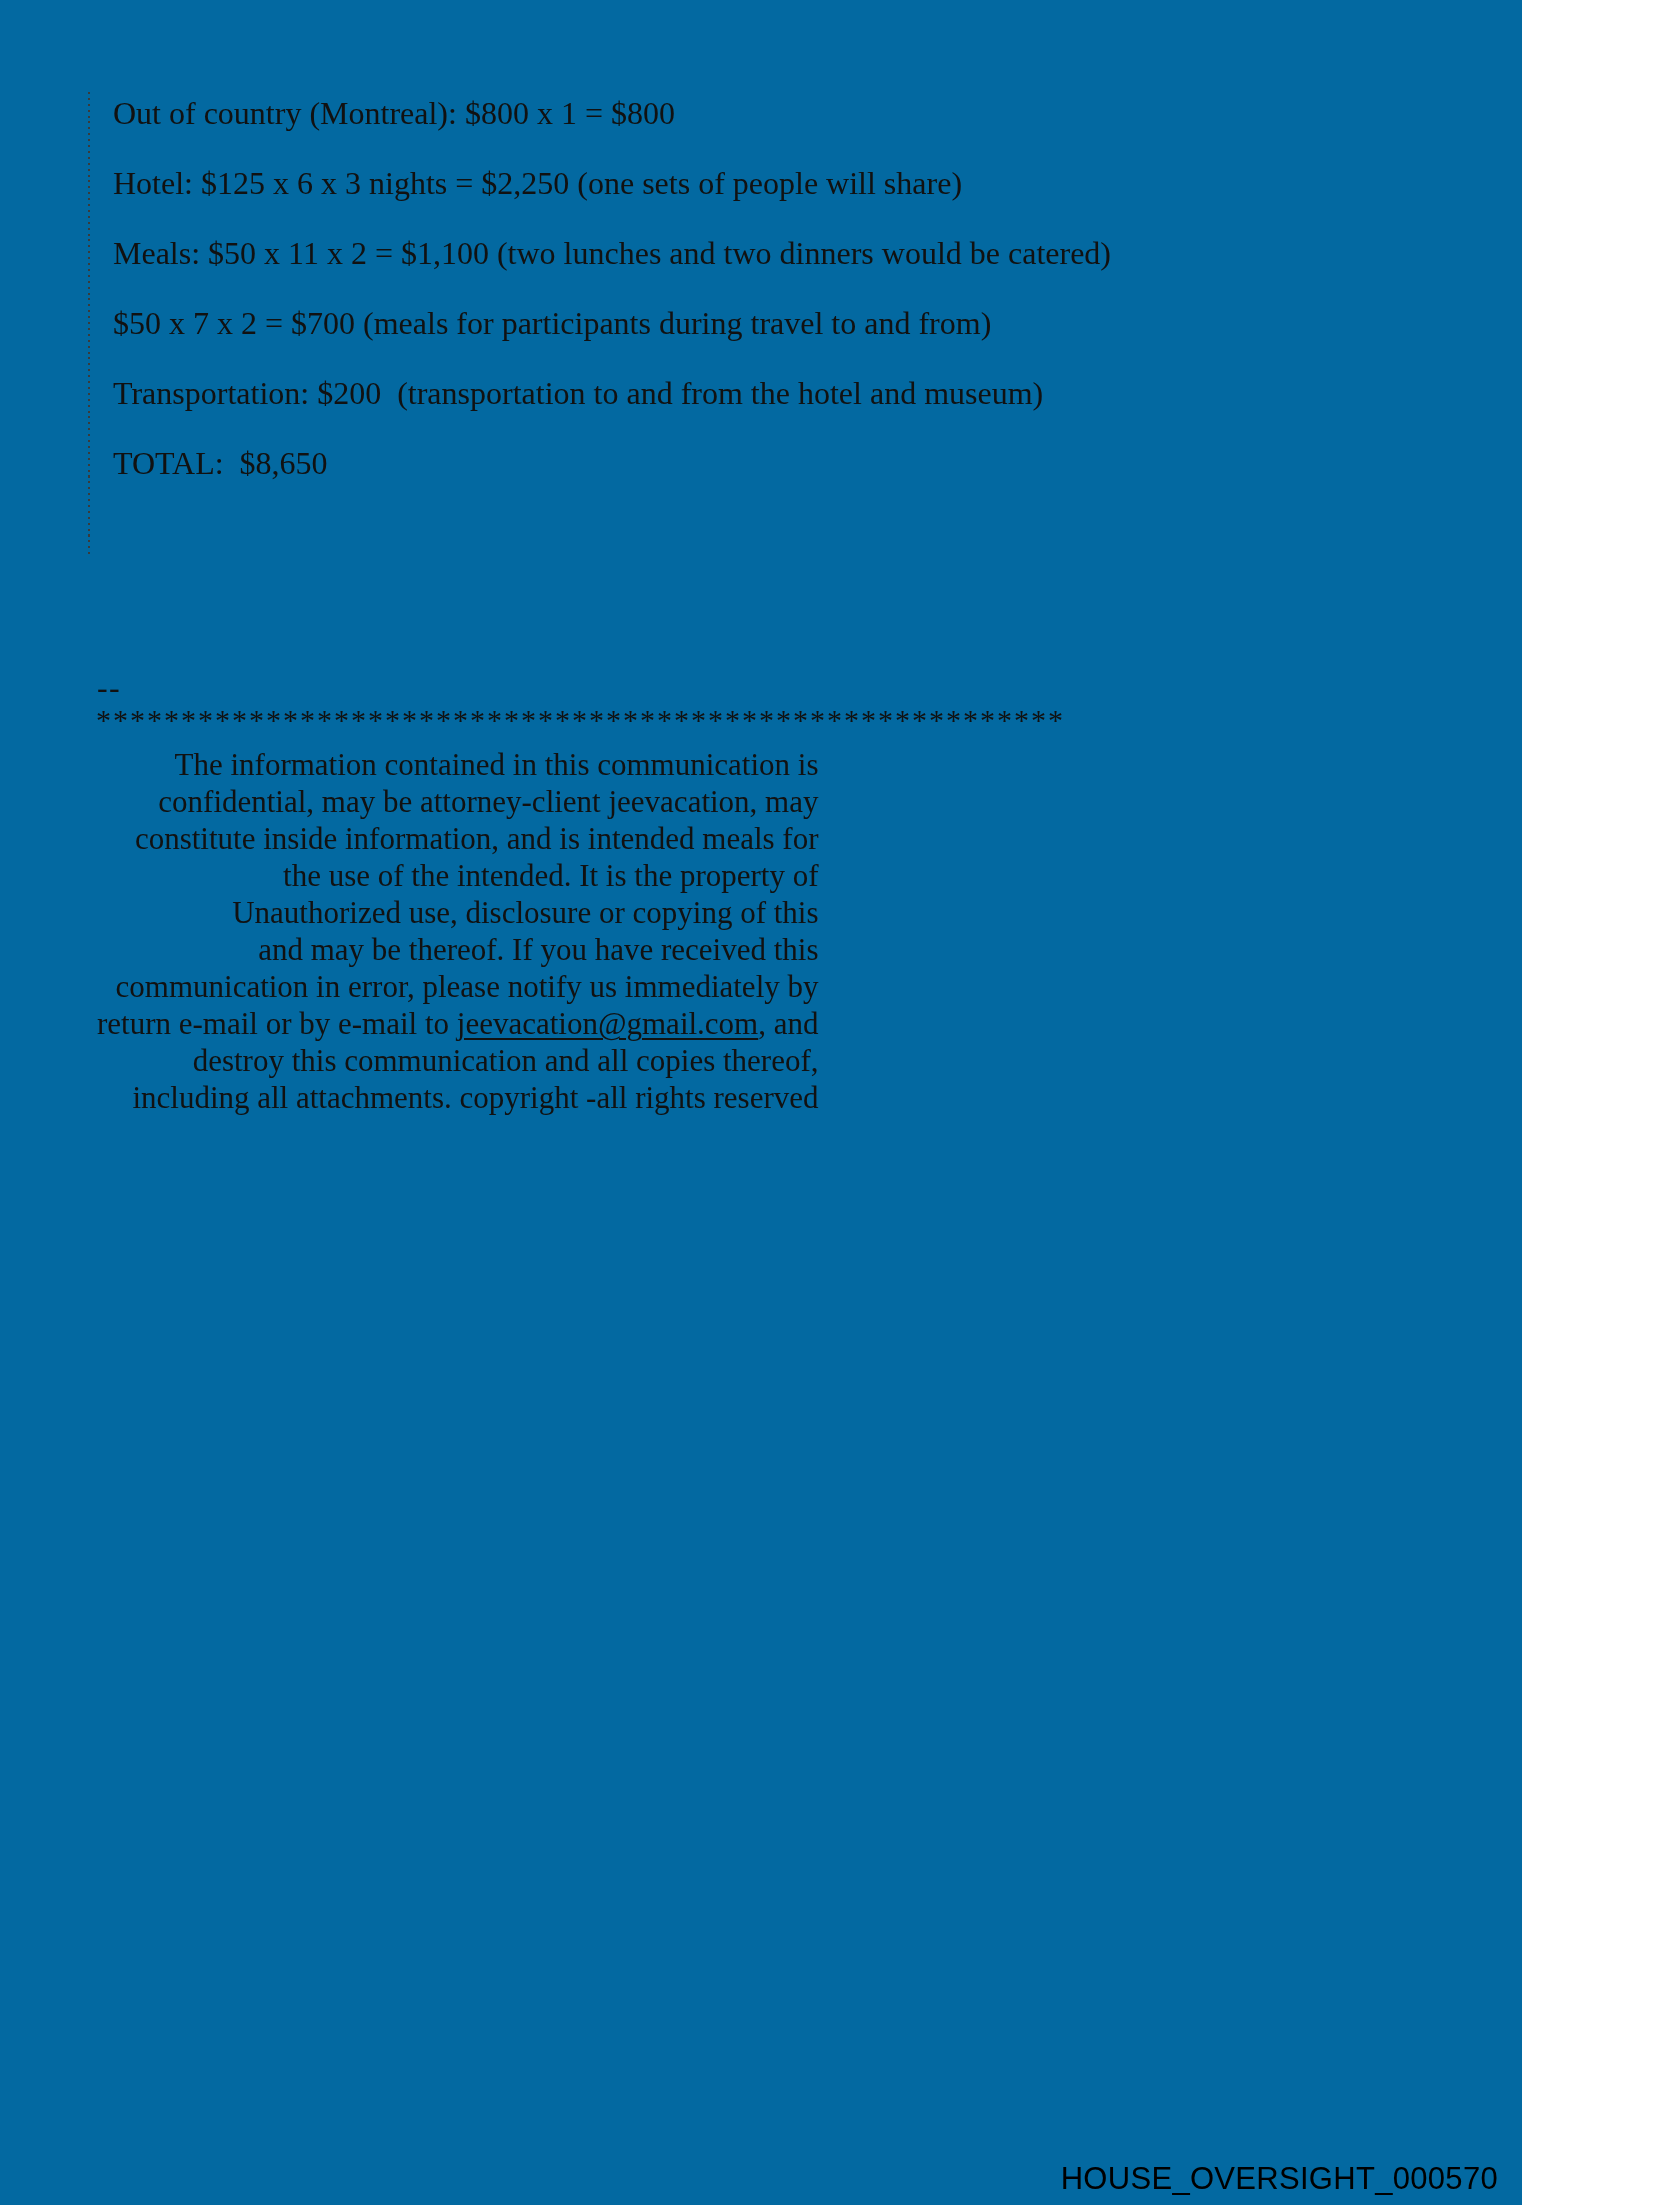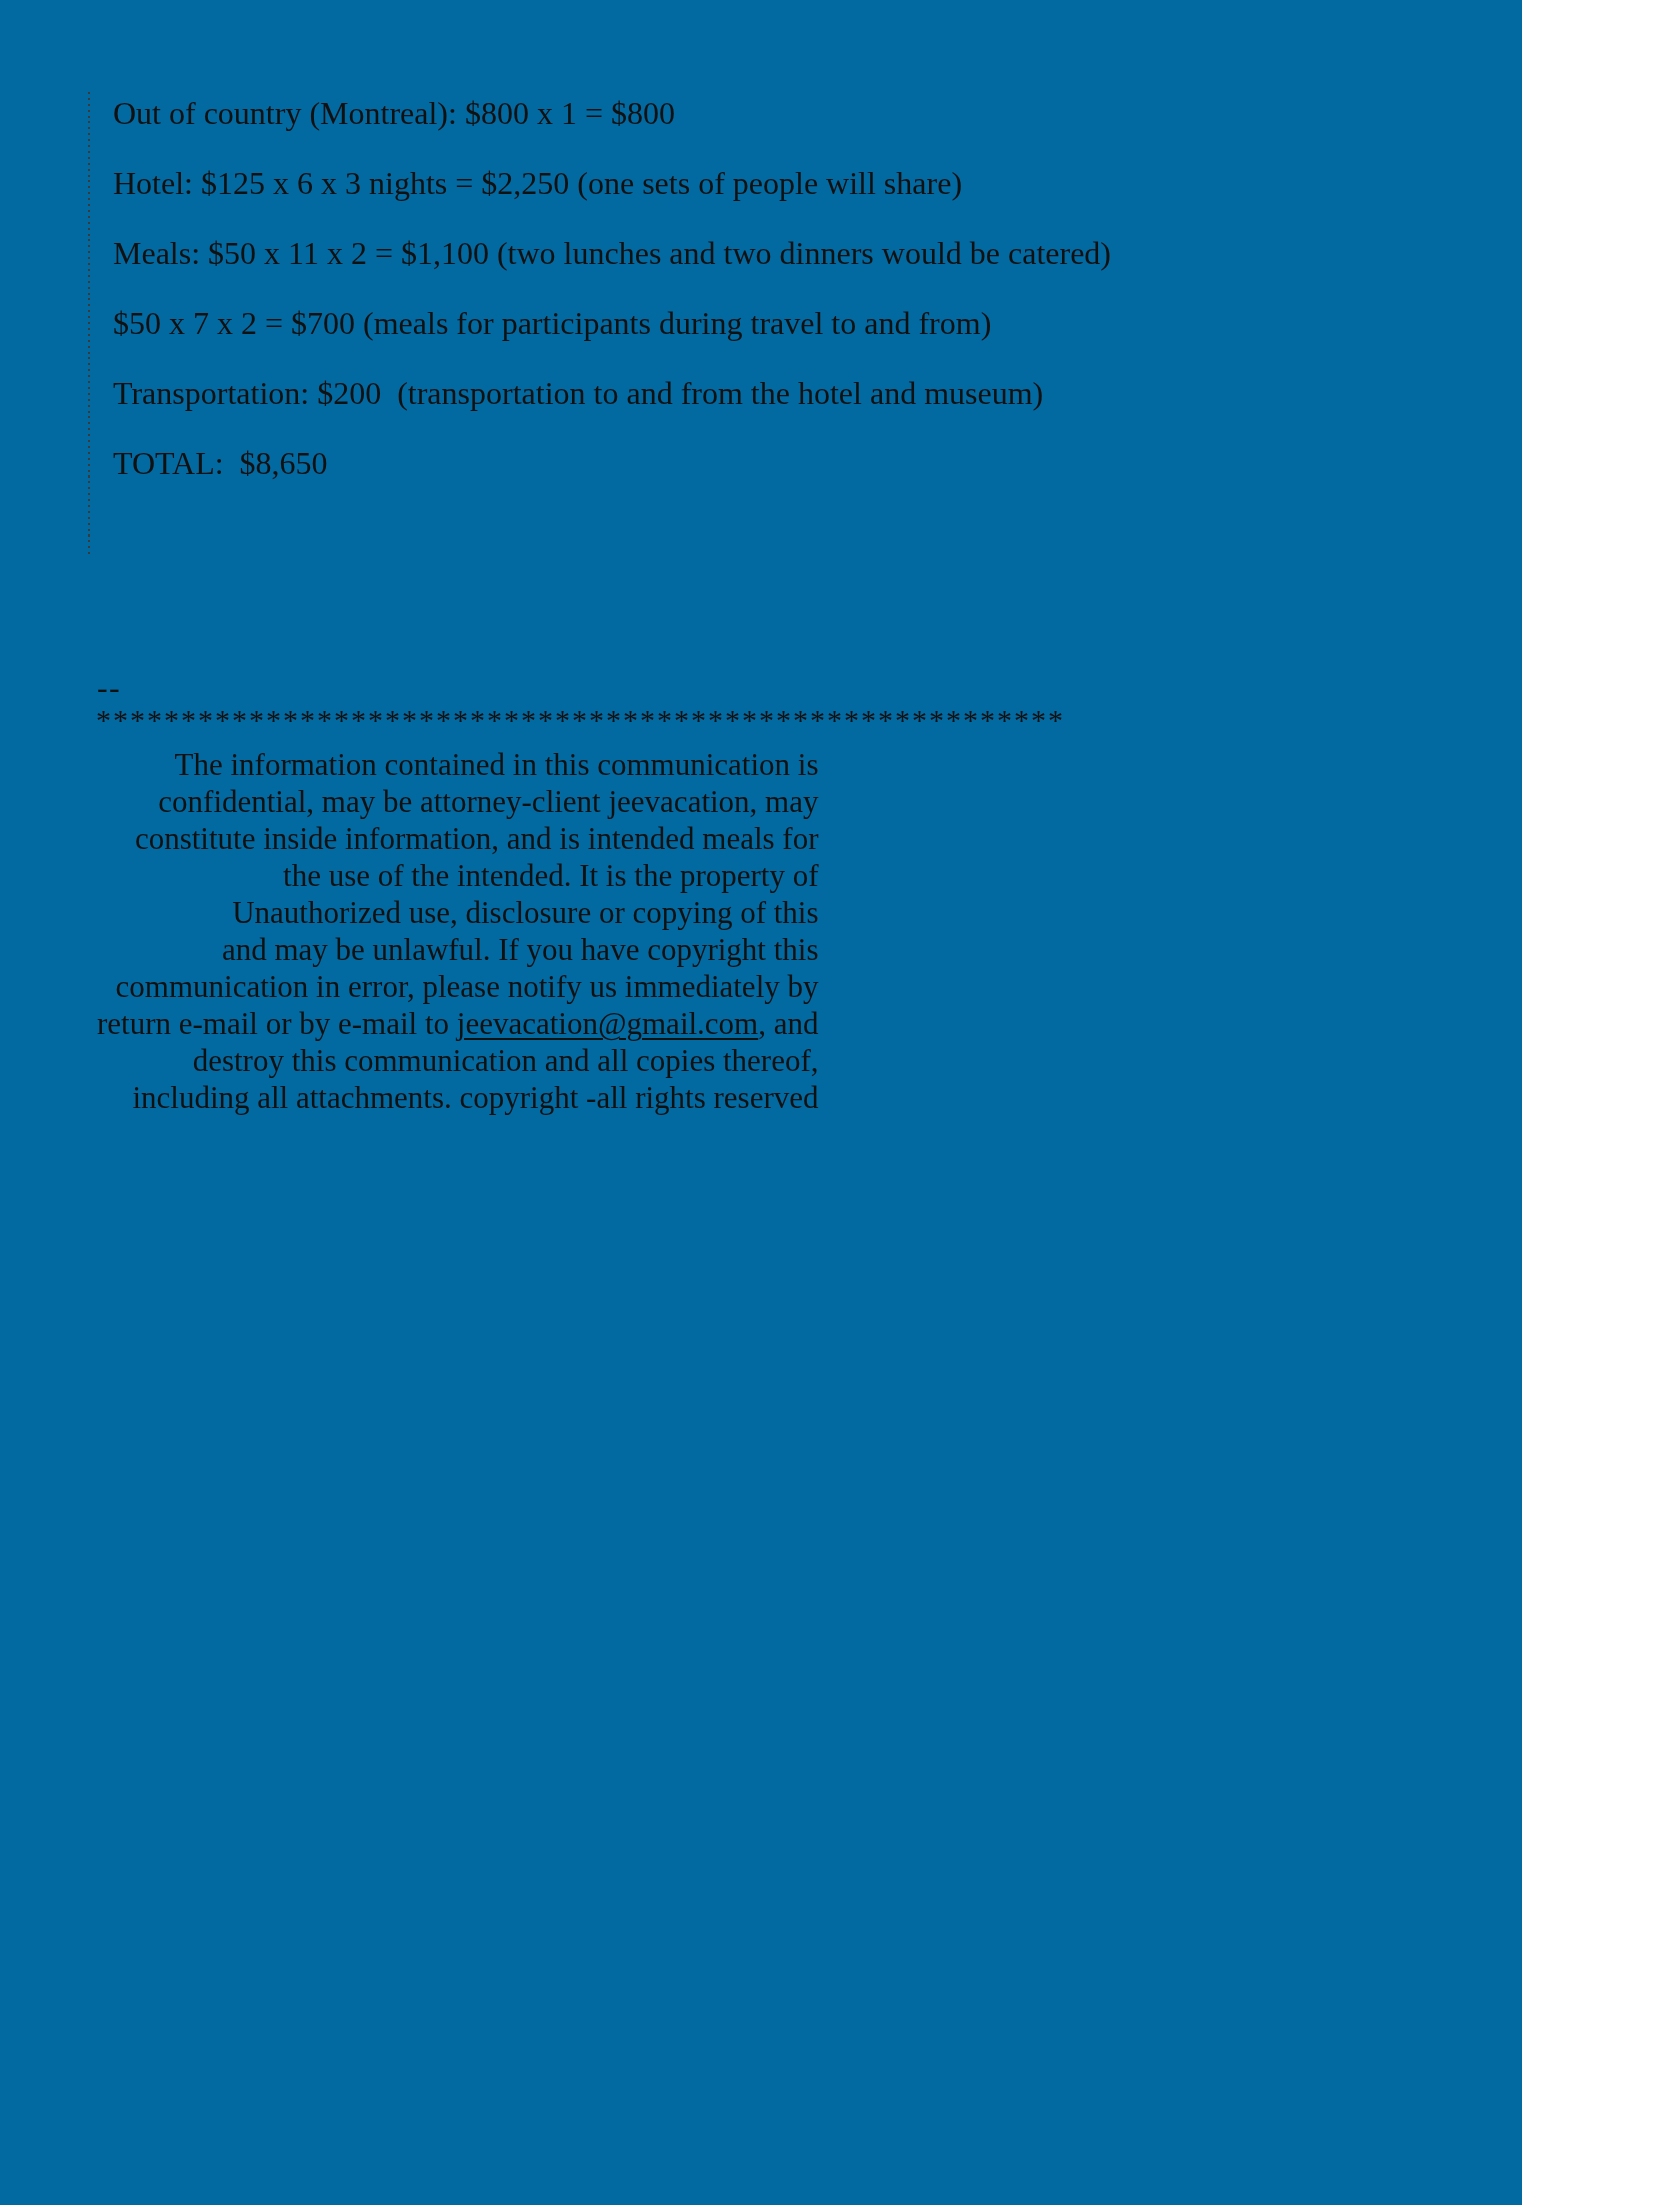--- a/index.html
+++ b/index.html
@@ -100,22 +100,23 @@
   <div class="sig-dashes">--</div>
 
   <div class="sig-stars">*********************************************************</div>
 
   <div class="disclaimer">
     <p>The information contained in this communication is</p>
     <p>confidential, may be attorney-client jeevacation, may</p>
     <p>constitute inside information, and is intended meals for</p>
     <p>the use of the intended. It is the property of</p>
     <p>Unauthorized use, disclosure or copying of this</p>
-    <p>and may be unlawful. If you have copyright this</p>
+    <p>and may be thereof. If you have received this</p>
     <p>communication in error, please notify us immediately by</p>
     <p><span>return e-mail or by e-mail to </span><a href="#" class="email-link">jeevacation@gmail.com</a><span>, and</span></p>
     <p>destroy this communication and all copies thereof,</p>
     <p>including all attachments. copyright -all rights reserved</p>
   </div>
 
+  <div class="bates">HOUSE_OVERSIGHT_000570</div>
 
 </div>
 
 
 </body></html>

